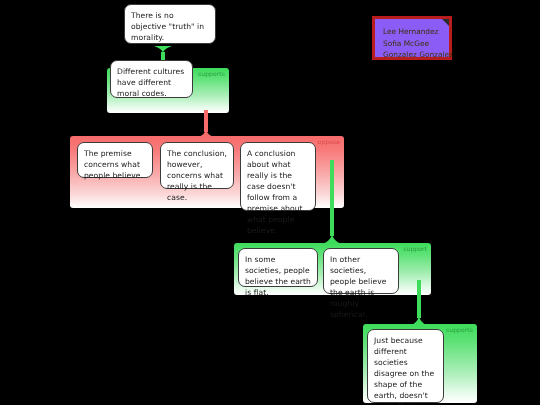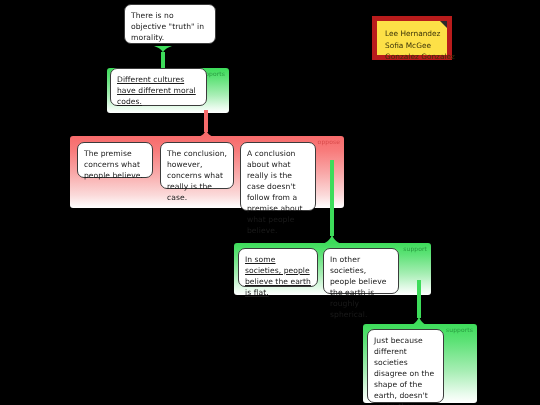--- a/index.html
+++ b/index.html
@@ -57,22 +57,22 @@
   
   .connector {
     position: absolute;
   }
   .connector svg { display: block; }
 
   
   .sticky {
     position: absolute;
     box-sizing: border-box;
-    background: #fde047;
-    border: 5px solid #b91c1c;
+    background: #8b5cf6;
+    border: 3px solid #b91c1c;
     padding: 7px 7px 6px 8px;
     font-size: 7.4px;
     line-height: 11.5px;
     color: #3a3208;
   }
   .sticky .fold {
     position: absolute;
     top: 0;
     right: 0;
     width: 0;
@@ -92,21 +92,21 @@
   <div class="connector" style="left:150px; top:44px; width:26px; height:28px;">
     <svg width="26" height="28" viewBox="0 0 26 28">
       <path d="M13 28 L13 10 C13 6 17 4 22 2 L4 2 C9 4 13 6 13 10 Z" fill="#3ddc5a"></path>
       <rect x="11" y="8" width="4" height="20" fill="#3ddc5a"></rect>
     </svg>
   </div>
 
   <div class="panel support" style="left:107px; top:68px; width:122px; height:45px;">
     <span class="panel-label">supports</span>
   </div>
-  <div class="claim" style="left:110px; top:68px; width:97px; height:38px;text-decoration:underline;">Different cultures have different moral codes.</div>
+  <div class="claim" style="left:110px; top:60px; width:83px; height:38px;">Different cultures have different moral codes.</div>
 
   <div class="connector" style="left:193px; top:110px; width:26px; height:30px;">
     <svg width="26" height="30" viewBox="0 0 26 30">
       <path d="M13 0 L13 18 C13 23 17 26 23 28 L3 28 C9 26 13 23 13 18 Z" fill="#f76b6b"></path>
       <rect x="11" y="0" width="4" height="22" fill="#f76b6b"></rect>
     </svg>
   </div>
 
   <div class="panel oppose" style="left:70px; top:136px; width:274px; height:72px;">
     <span class="panel-label">oppose</span>
@@ -118,21 +118,21 @@
   <div class="connector" style="left:319px; top:160px; width:26px; height:86px;">
     <svg width="26" height="86" viewBox="0 0 26 86">
       <path d="M13 0 L13 72 C13 78 17 82 23 84 L3 84 C9 82 13 78 13 72 Z" fill="#3ddc5a"></path>
       <rect x="11" y="0" width="4" height="76" fill="#3ddc5a"></rect>
     </svg>
   </div>
 
   <div class="panel support" style="left:234px; top:243px; width:197px; height:52px;">
     <span class="panel-label">support</span>
   </div>
-  <div class="claim" style="left:238px; top:248px; width:80px; height:39px;text-decoration:underline;">In some societies, people believe the earth is flat.</div>
+  <div class="claim" style="left:238px; top:248px; width:80px; height:39px;">In some societies, people believe the earth is flat.</div>
   <div class="claim" style="left:323px; top:248px; width:76px; height:46px;">In other societies, people believe the earth is roughly spherical.</div>
 
   <div class="connector" style="left:406px; top:280px; width:26px; height:48px;">
     <svg width="26" height="48" viewBox="0 0 26 48">
       <path d="M13 0 L13 34 C13 40 17 44 23 46 L3 46 C9 44 13 40 13 34 Z" fill="#3ddc5a"></path>
       <rect x="11" y="0" width="4" height="38" fill="#3ddc5a"></rect>
     </svg>
   </div>
 
   <div class="panel support" style="left:363px; top:324px; width:114px; height:79px;">

